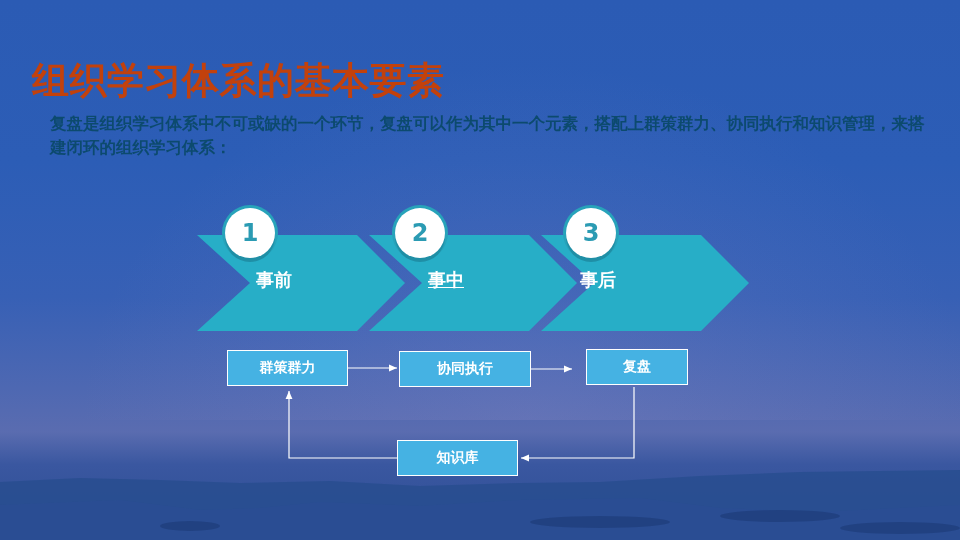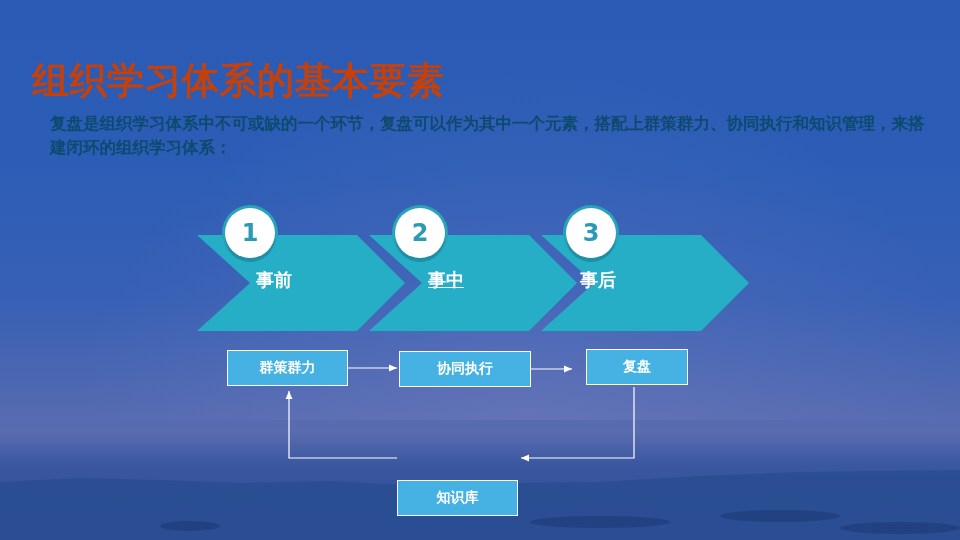--- a/index.html
+++ b/index.html
@@ -71,13 +71,13 @@
   </defs>
   <line x1="348" y1="368" x2="397" y2="368" stroke="#fff" stroke-width="1.2" marker-end="url(#arr)"></line>
   <line x1="519" y1="369" x2="572" y2="369" stroke="#fff" stroke-width="1.2" marker-end="url(#arr)"></line>
   <polyline points="634,387 634,458 521,458" fill="none" stroke="#fff" stroke-width="1.2" marker-end="url(#arr)"></polyline>
   <polyline points="397,458 289,458 289,391" fill="none" stroke="#fff" stroke-width="1.2" marker-end="url(#arr)"></polyline>
 </svg>
 
 <div class="box" style="left:227px; top:350px; width:121px;">群策群力</div>
 <div class="box" style="left:399px; top:351px; width:132px;">协同执行</div>
 <div class="box" style="left:574px; top:349px; width:102px;margin-left:12px;">复盘</div>
-<div class="box" style="left:397px; top:440px; width:121px;margin-top:40px;">知识库</div>
+<div class="box" style="left:397px; top:440px; width:121px;">知识库</div>
 
 </body></html>

